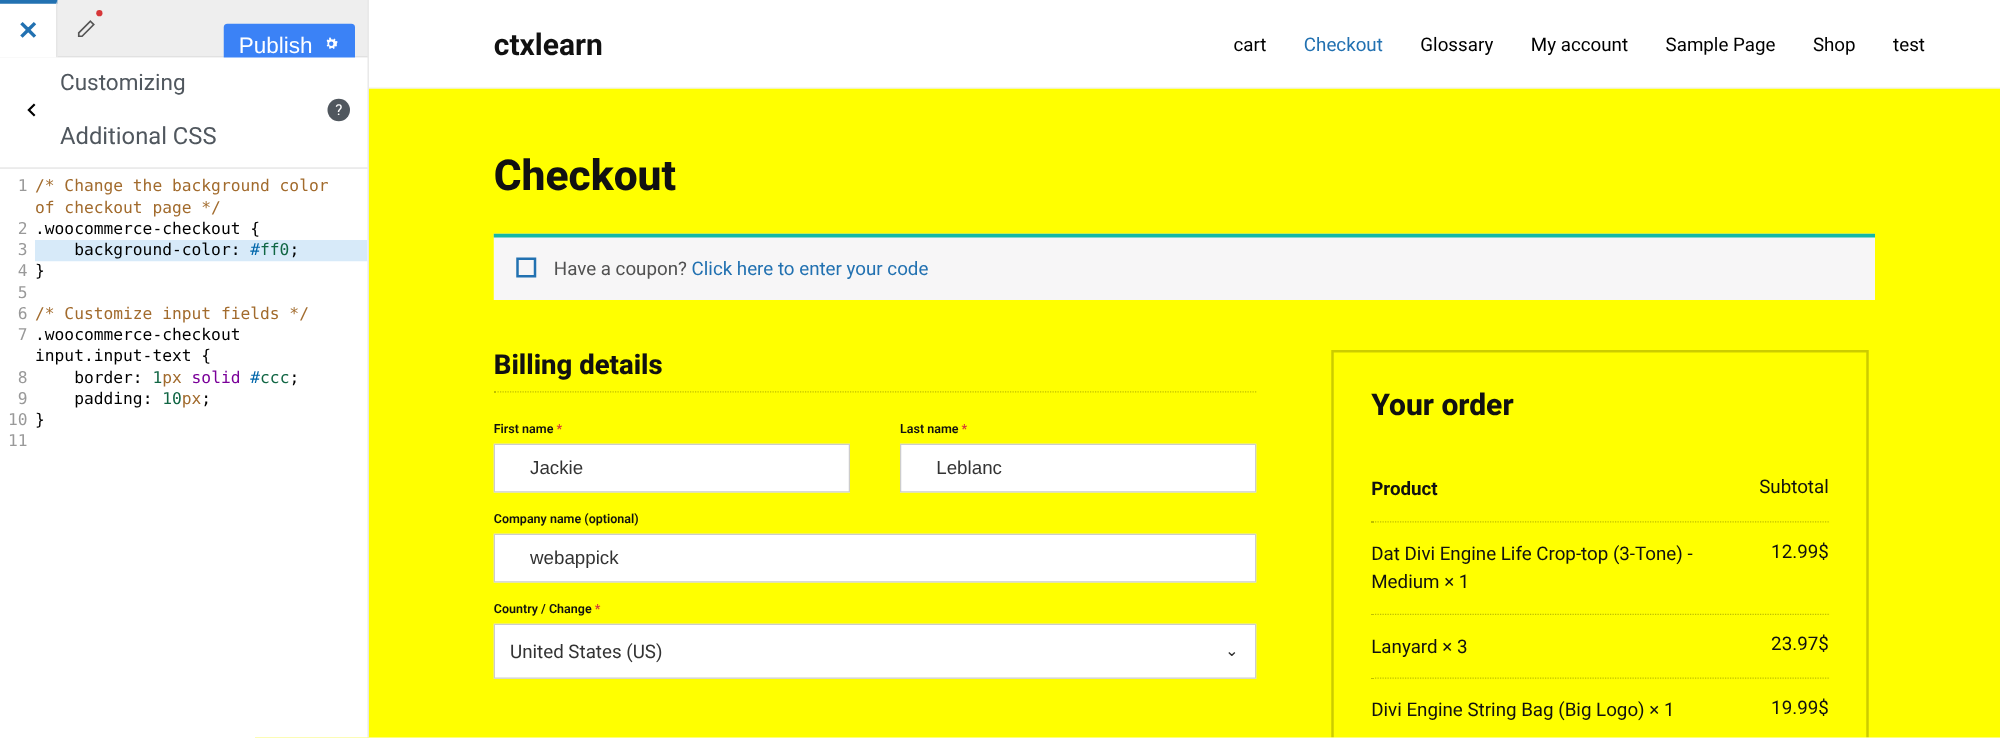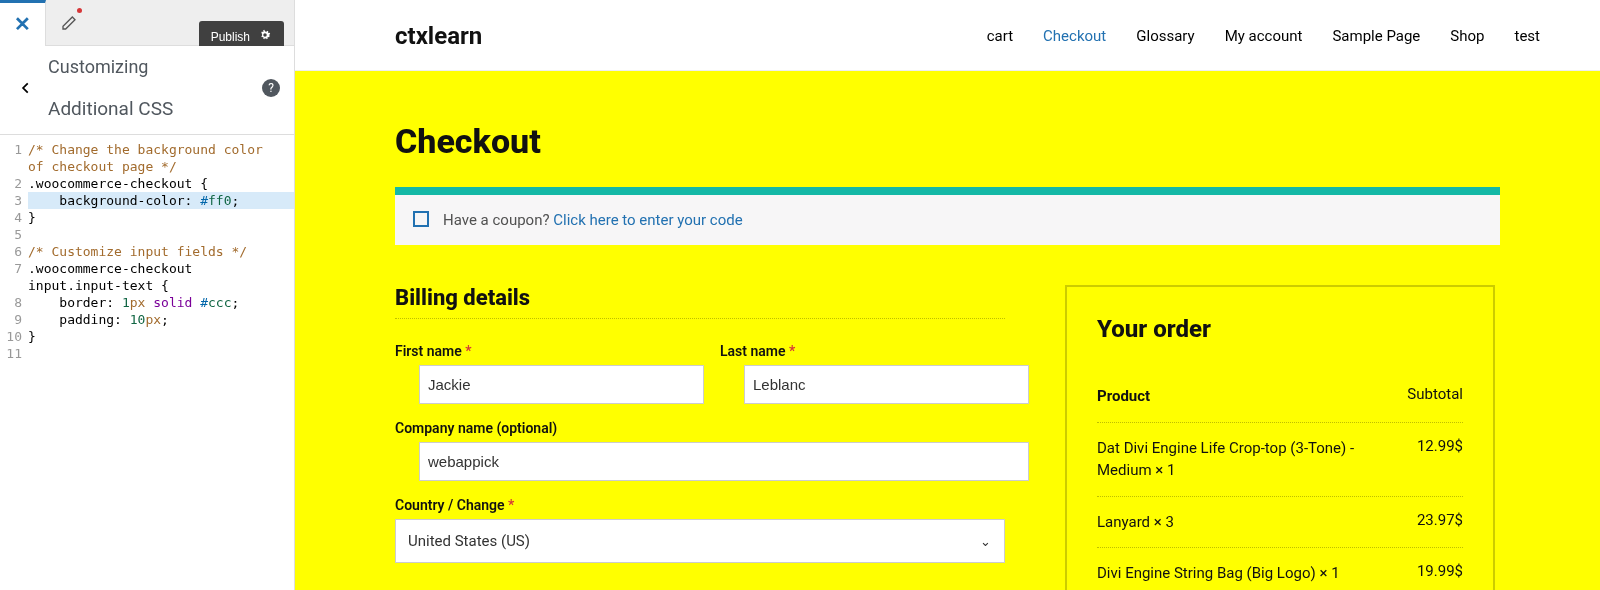--- a/index.html
+++ b/index.html
@@ -7,21 +7,21 @@
 
 .app { display: flex; height: 590px; }
 
 
 .sidebar { width: 295px; background: #eee; border-right: 1px solid #ddd; display: flex; flex-direction: column; }
 .sidebar-top { display: flex; align-items: center; height: 46px; background: #eee; border-bottom: 1px solid #ddd; }
 .close-box { width: 46px; height: 46px; display: flex; align-items: center; justify-content: center; border-right: 1px solid #ddd; border-top: 3px solid #2271b1; background: #fff; color: #2271b1; font-size: 20px; font-weight: bold; cursor: pointer; }
 .pencil-box { width: 46px; height: 46px; display: flex; align-items: center; justify-content: center; position: relative; cursor: pointer; }
 .pencil-box::after { content: ""; width: 5px; height: 5px; background: #d63638; border-radius: 50%; position: absolute; top: 8px; right: 10px; }
 .spacer-top { flex: 1; }
-.publish-btn { background: #404040; color: #fff; border: none; padding: 7px 12px; font-size: 12px; font-weight: 500; border-radius: 3px; cursor: pointer; display: flex; align-items: center; gap: 8px; margin-right: 10px; margin-top: 28px; }
+.publish-btn { background: #3b82f6; color: #fff; border: none; padding: 7px 12px; font-size: 18px; font-weight: 500; border-radius: 3px; cursor: pointer; display: flex; align-items: center; gap: 8px; margin-right: 10px; margin-top: 28px; }
 .gear-span { font-size: 14px; }
 
 .section-header { display: flex; align-items: center; padding: 10px 14px 14px 12px; border-bottom: 1px solid #ddd; background: #fff; }
 .back-arrow { width: 28px; font-size: 20px; cursor: pointer; text-align: center; color: #000; font-weight: bold; }
 .section-titles { flex: 1; padding-left: 8px; }
 .customizing { font-size: 18px; color: #50575e; }
 .section-name { font-size: 19px; color: #50575e; margin-top: 20px; }
 .help-icon { width: 18px; height: 18px; background: #50575e; color: #fff; border-radius: 50%; font-size: 12px; display: flex; align-items: center; justify-content: center; cursor: pointer; }
 
 .code-area { background: #fff; flex: 1; font-family: Menlo, Consolas, monospace; font-size: 13px; line-height: 17px; padding-top: 6px; overflow: hidden; }
@@ -43,35 +43,35 @@
 .site-header { display: flex; align-items: center; padding: 22px 60px 20px 100px; border-bottom: 1px solid #eee; }
 .site-logo { font-size: 24px; font-weight: 700; color: #111; }
 .nav-spacer { flex: 1; }
 .nav { display: flex; gap: 30px; font-size: 15px; color: #000; }
 .nav-item { cursor: pointer; }
 .nav-item.active { color: #2271b1; }
 
 .checkout-body { background: #ffff00; padding: 50px 100px 0 100px; min-height: 520px; }
 .page-title { font-size: 34px; font-weight: 800; color: #111; margin-bottom: 26px; }
 
-.coupon-box { background: #f7f6f7; border-top: 8px solid #14b8a6; padding: 16px 18px; display: flex; align-items: flex-start; gap: 14px; font-size: 15px; color: #515151; margin-bottom: 40px; }
+.coupon-box { background: #f7f6f7; border-top: 3px solid #14b8a6; padding: 16px 18px; display: flex; align-items: flex-start; gap: 14px; font-size: 15px; color: #515151; margin-bottom: 40px; }
 .coupon-icon { width: 16px; height: 16px; border: 2px solid #2271b1; }
 .coupon-link { color: #2271b1; cursor: pointer; }
 
 .checkout-cols { display: flex; gap: 60px; }
 .billing-col { flex: 1; max-width: 610px; }
 .order-col { width: 430px; }
 
 .billing-title { font-size: 22px; font-weight: 800; color: #111; padding-bottom: 8px; border-bottom: 1px dotted rgba(0,0,0,0.25); margin-bottom: 24px; }
 
 .field-row { display: flex; gap: 40px; margin-bottom: 16px; }
 .field { flex: 1; }
-.field-label { font-size: 14px; font-weight: 600; color: #111; margin-bottom: 6px; display: block; }
+.field-label { font-size: 10px; font-weight: 600; color: #111; margin-bottom: 6px; display: block; }
 .req { color: #d63638; }
-.text-input { width: 100%; padding: 10px 8px; border: 1px solid #ccc; font-size: 15px; background: #fff; color: #333; margin-left: 24px; }
+.text-input { width: 100%; padding: 10px 28px; border: 1px solid #ccc; font-size: 15px; background: #fff; color: #333; }
 .select-wrap { position: relative; border-radius: 10px; }
 .select-input { width: 100%; padding: 12px 12px; border: 1px solid #ccc; font-size: 15px; background: #fff; color: #333; appearance: none; }
 .chevron { position: absolute; right: 14px; top: 50%; transform: translateY(-50%); pointer-events: none; font-size: 13px; color: #333; }
 
 .order-box { border: 2px solid rgba(0,0,0,0.2); padding: 28px 30px; }
 .order-title { font-size: 24px; font-weight: 800; color: #111; margin-bottom: 28px; }
 .order-row { display: flex; justify-content: space-between; padding: 14px 0; border-bottom: 1px dotted rgba(0,0,0,0.25); font-size: 15px; color: #111; }
 .order-row.header { font-weight: 700; font-size: 15px; }
 .order-prod { flex: 1; padding-right: 10px; line-height: 1.5; }
 .order-price { font-weight: 400; white-space: nowrap; }

